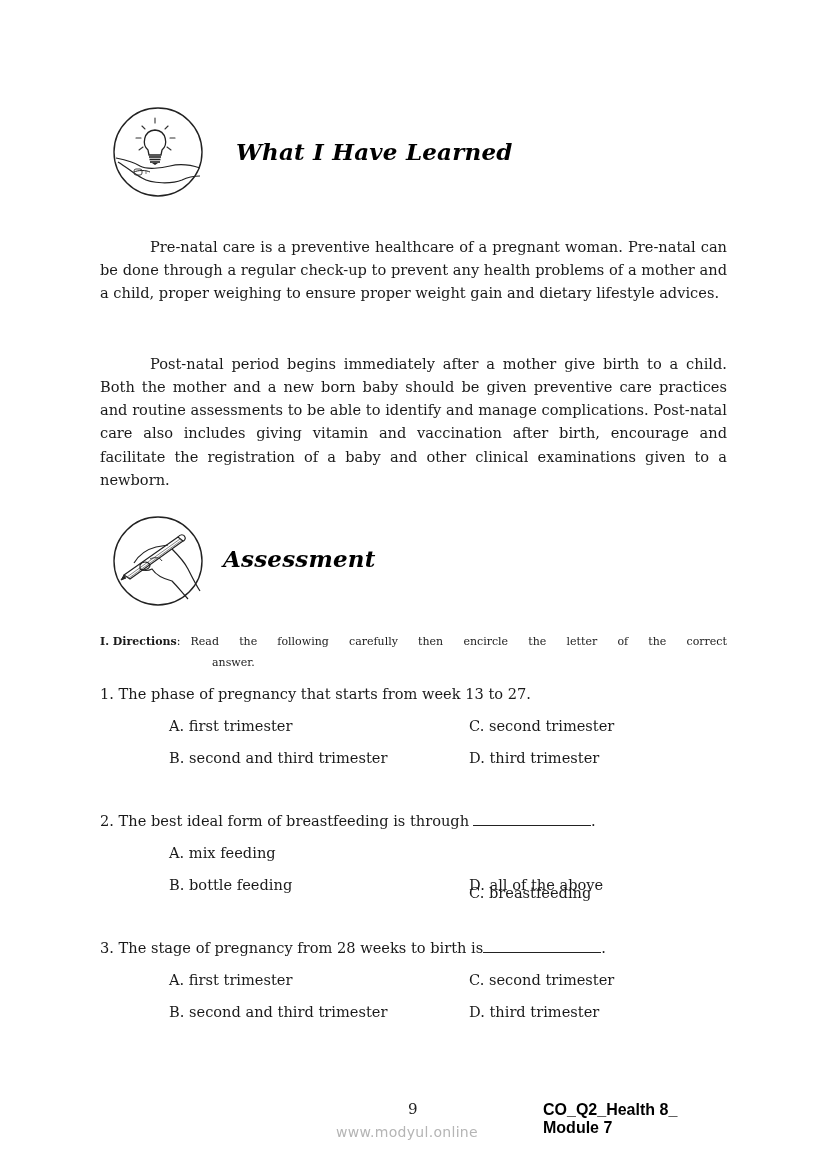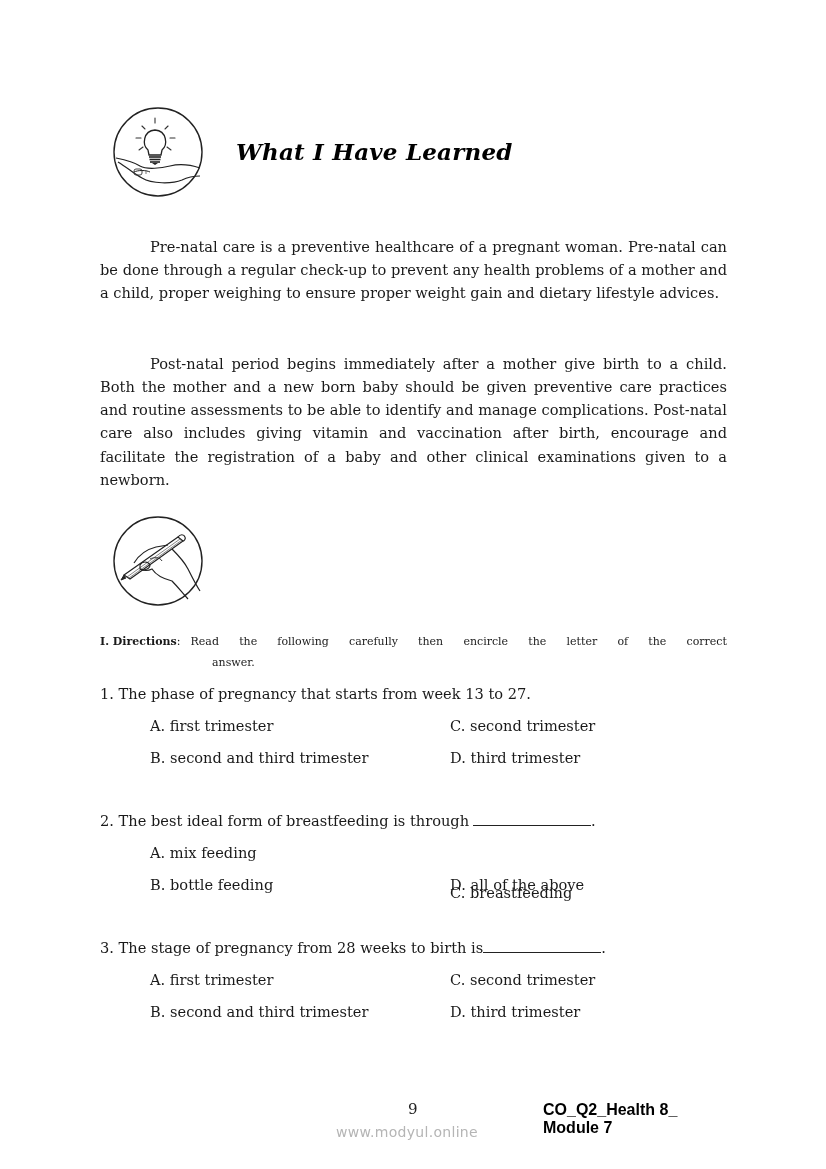--- a/index.html
+++ b/index.html
@@ -17,21 +17,21 @@
     .para .indent { display: inline-block; width: 50px; }
 
     .directions { position: absolute; left: 100px; top: 631px; width: 627px; font-size: 11px;
                   line-height: 21px; color: #1a1a1a; }
     .directions .dlabel { font-weight: bold; }
     .directions .line1 { display: flex; justify-content: space-between; }
     .directions .line1 .words { flex: 1; display: flex; justify-content: space-between; margin-left: 10px; }
     .directions .line2 { padding-left: 112px; }
 
     .question { position: absolute; left: 100px; font-size: 14.6px; color: #1a1a1a; }
-    .option { position: absolute; font-size: 14.6px; color: #1a1a1a; white-space: nowrap; }
+    .option { position: absolute; font-size: 14.6px; color: #1a1a1a; white-space: nowrap; margin-left: 19px; }
     .blank { display: inline-block; border-bottom: 1px solid #222; width: 118px; height: 12px; vertical-align: baseline; margin-left: 4px; }
 
     .page-number { position: absolute; left: 408px; top: 1100px; font-size: 15px; color: #222; }
     .module-code { position: absolute; left: 543px; top: 1101px; font-family: Liberation Sans, sans-serif;
                    font-weight: bold; font-size: 16px; color: #000; }
     .watermark { position: absolute; left: 336px; top: 1124px; font-family: "DejaVu Sans", "Liberation Sans", sans-serif;
                  font-size: 14px; color: #b5b5b5; letter-spacing: 0.3px; }
   </style>
 </head>
 <body>
@@ -83,20 +83,21 @@
       <path d="M66,22 C68,19 72,19 73,22 C74,24 72,26 71,26" fill="none" stroke="#222" stroke-width="1.2"></path>
       <path d="M12,60 L9,65 L14,63" fill="#222" stroke="#222" stroke-width="1"></path>
 
       <path d="M22,48 C28,38 36,34 44,32 L56,30" fill="none" stroke="#222" stroke-width="1.2"></path>
       <path d="M60,34 C66,40 72,46 76,54 C80,62 84,70 88,76" fill="none" stroke="#222" stroke-width="1.2"></path>
       <path d="M28,54 C32,56 36,56 40,54 C44,60 52,64 60,66 C66,72 72,80 76,84" fill="none" stroke="#222" stroke-width="1.2"></path>
       <path d="M28,50 C30,46 36,46 38,50 C38,54 32,56 28,54 Z" fill="none" stroke="#222" stroke-width="1.1"></path>
       <path d="M38,44 C42,42 48,42 50,46" fill="none" stroke="#333" stroke-width="1"></path>
     </svg>
   </div>
+  <div class="section-title" style="left:223px; top:545px;">Assessment</div>
 
   <div class="directions">
     <div class="line1">
       <span><span class="dlabel">I. Directions</span><span>:</span></span>
       <span class="words">
         <span>Read</span>
         <span>the</span>
         <span>following</span>
         <span>carefully</span>
         <span>then</span>

